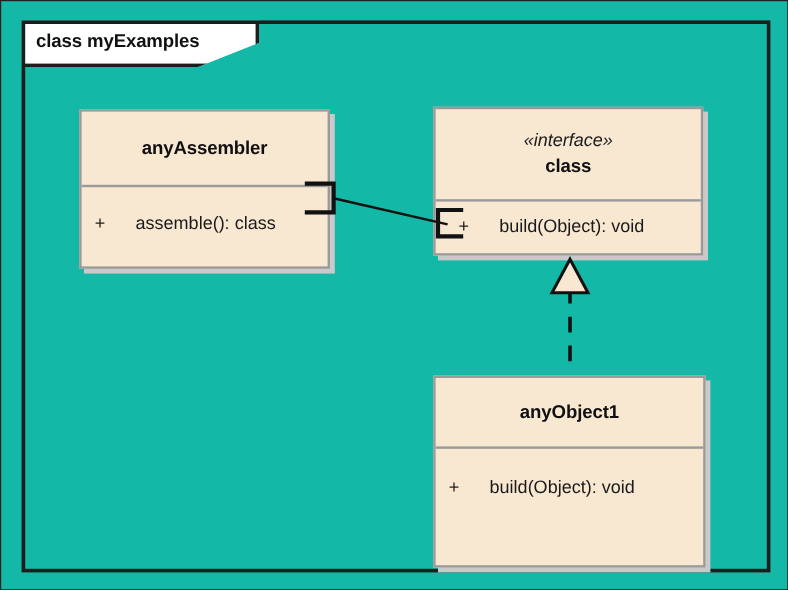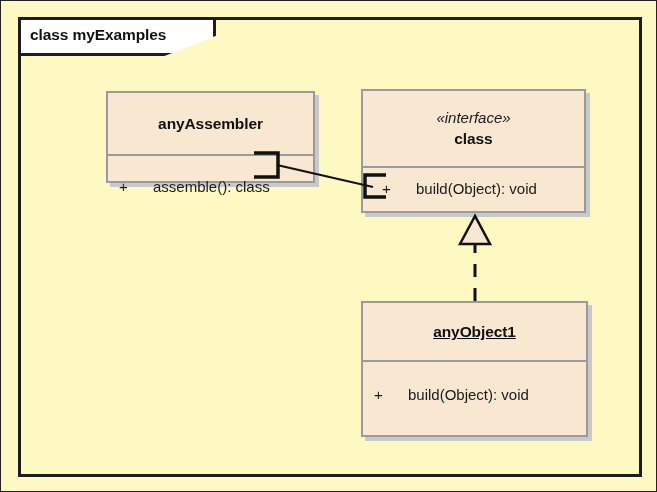--- a/index.html
+++ b/index.html
@@ -9,21 +9,21 @@
   }
   body {
     font-family: "Liberation Sans", sans-serif;
   }
 
   
   #canvas {
     position: relative;
     width: 657px;
     height: 492px;
-    background: #fef9c3;
+    background: #14b8a6;
     box-sizing: border-box;
     border: 1px solid #222222;
     overflow: hidden;
   }
 
   
   #frame {
     position: absolute;
     left: 17px;
     top: 16px;
@@ -99,29 +99,29 @@
     color: #1a1a1a;
     white-space: nowrap;
   }
   .uml-vis {
     display: inline-block;
     width: 34px;
     text-align: left;
   }
 
   
-  #box-anyassembler { left: 65px; top: 90px; width: 209px; height: 92px; margin-left: 40px; }
+  #box-anyassembler { left: 65px; top: 90px; width: 209px; height: 133px; }
   #box-anyassembler .uml-header { height: 63px; }
   #box-anyassembler .uml-member { left: 11px; top: 22px; }
 
   #box-build { left: 360px; top: 88px; width: 225px; height: 124px; }
   #box-build .uml-header { height: 77px; }
   #box-build .uml-member { left: 9px; top: 12px; }
 
-  #box-anyobject1 { left: 360px; top: 300px; width: 227px; height: 136px; text-decoration: underline; }
+  #box-anyobject1 { left: 360px; top: 312px; width: 227px; height: 160px; }
   #box-anyobject1 .uml-header { height: 59px; }
   #box-anyobject1 .uml-member { left: 11px; top: 24px; }
 
   
   #connectors {
     position: absolute;
     left: 0;
     top: 0;
     width: 657px;
     height: 492px;

